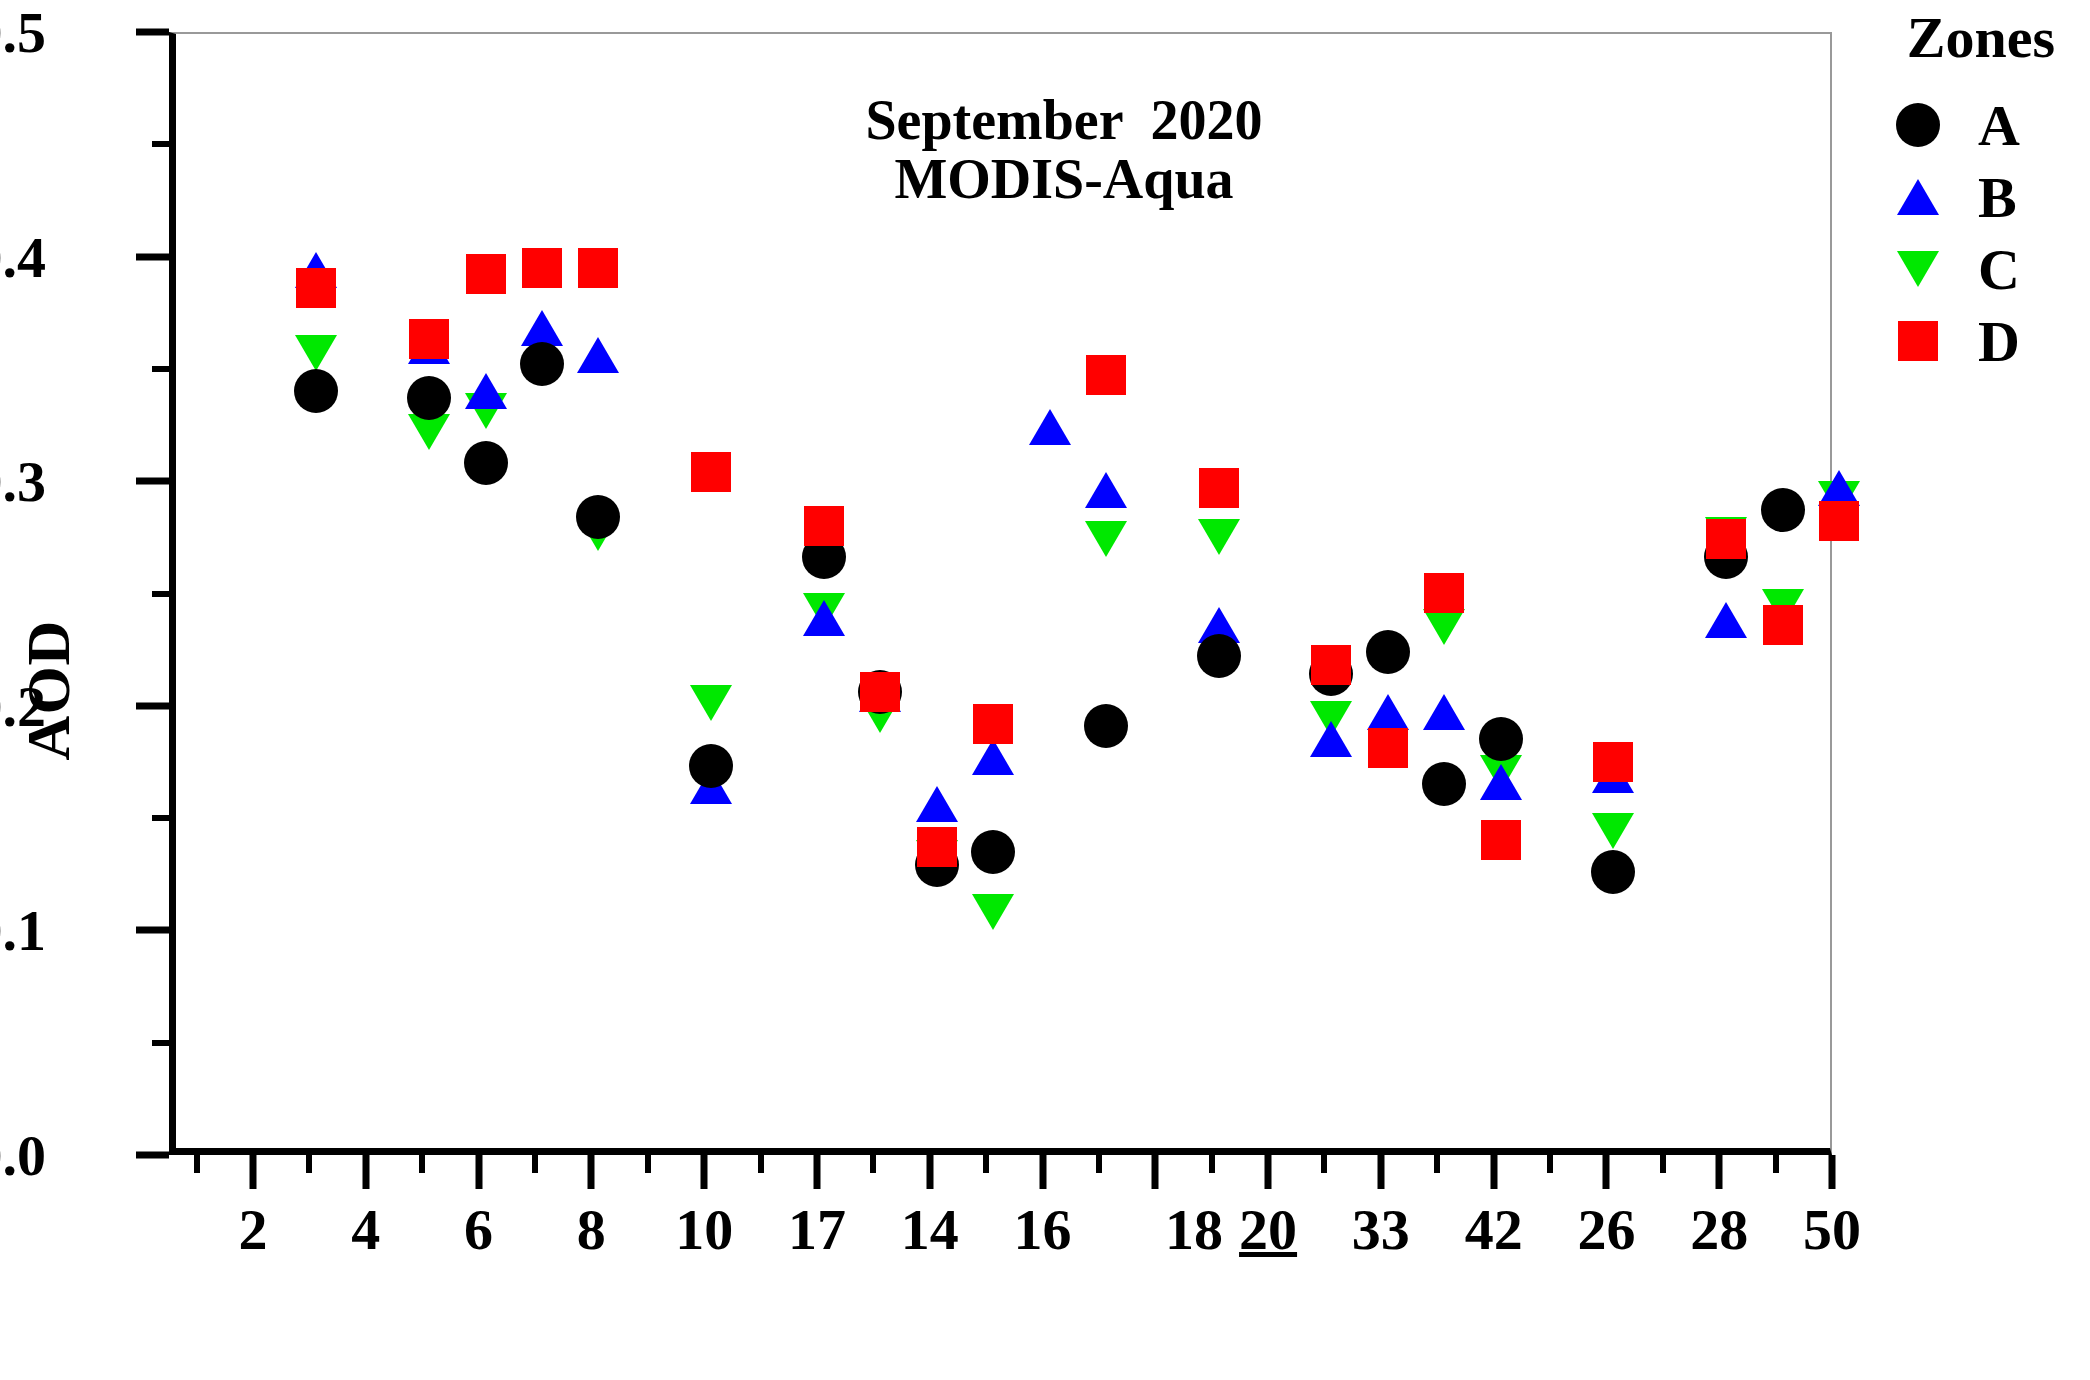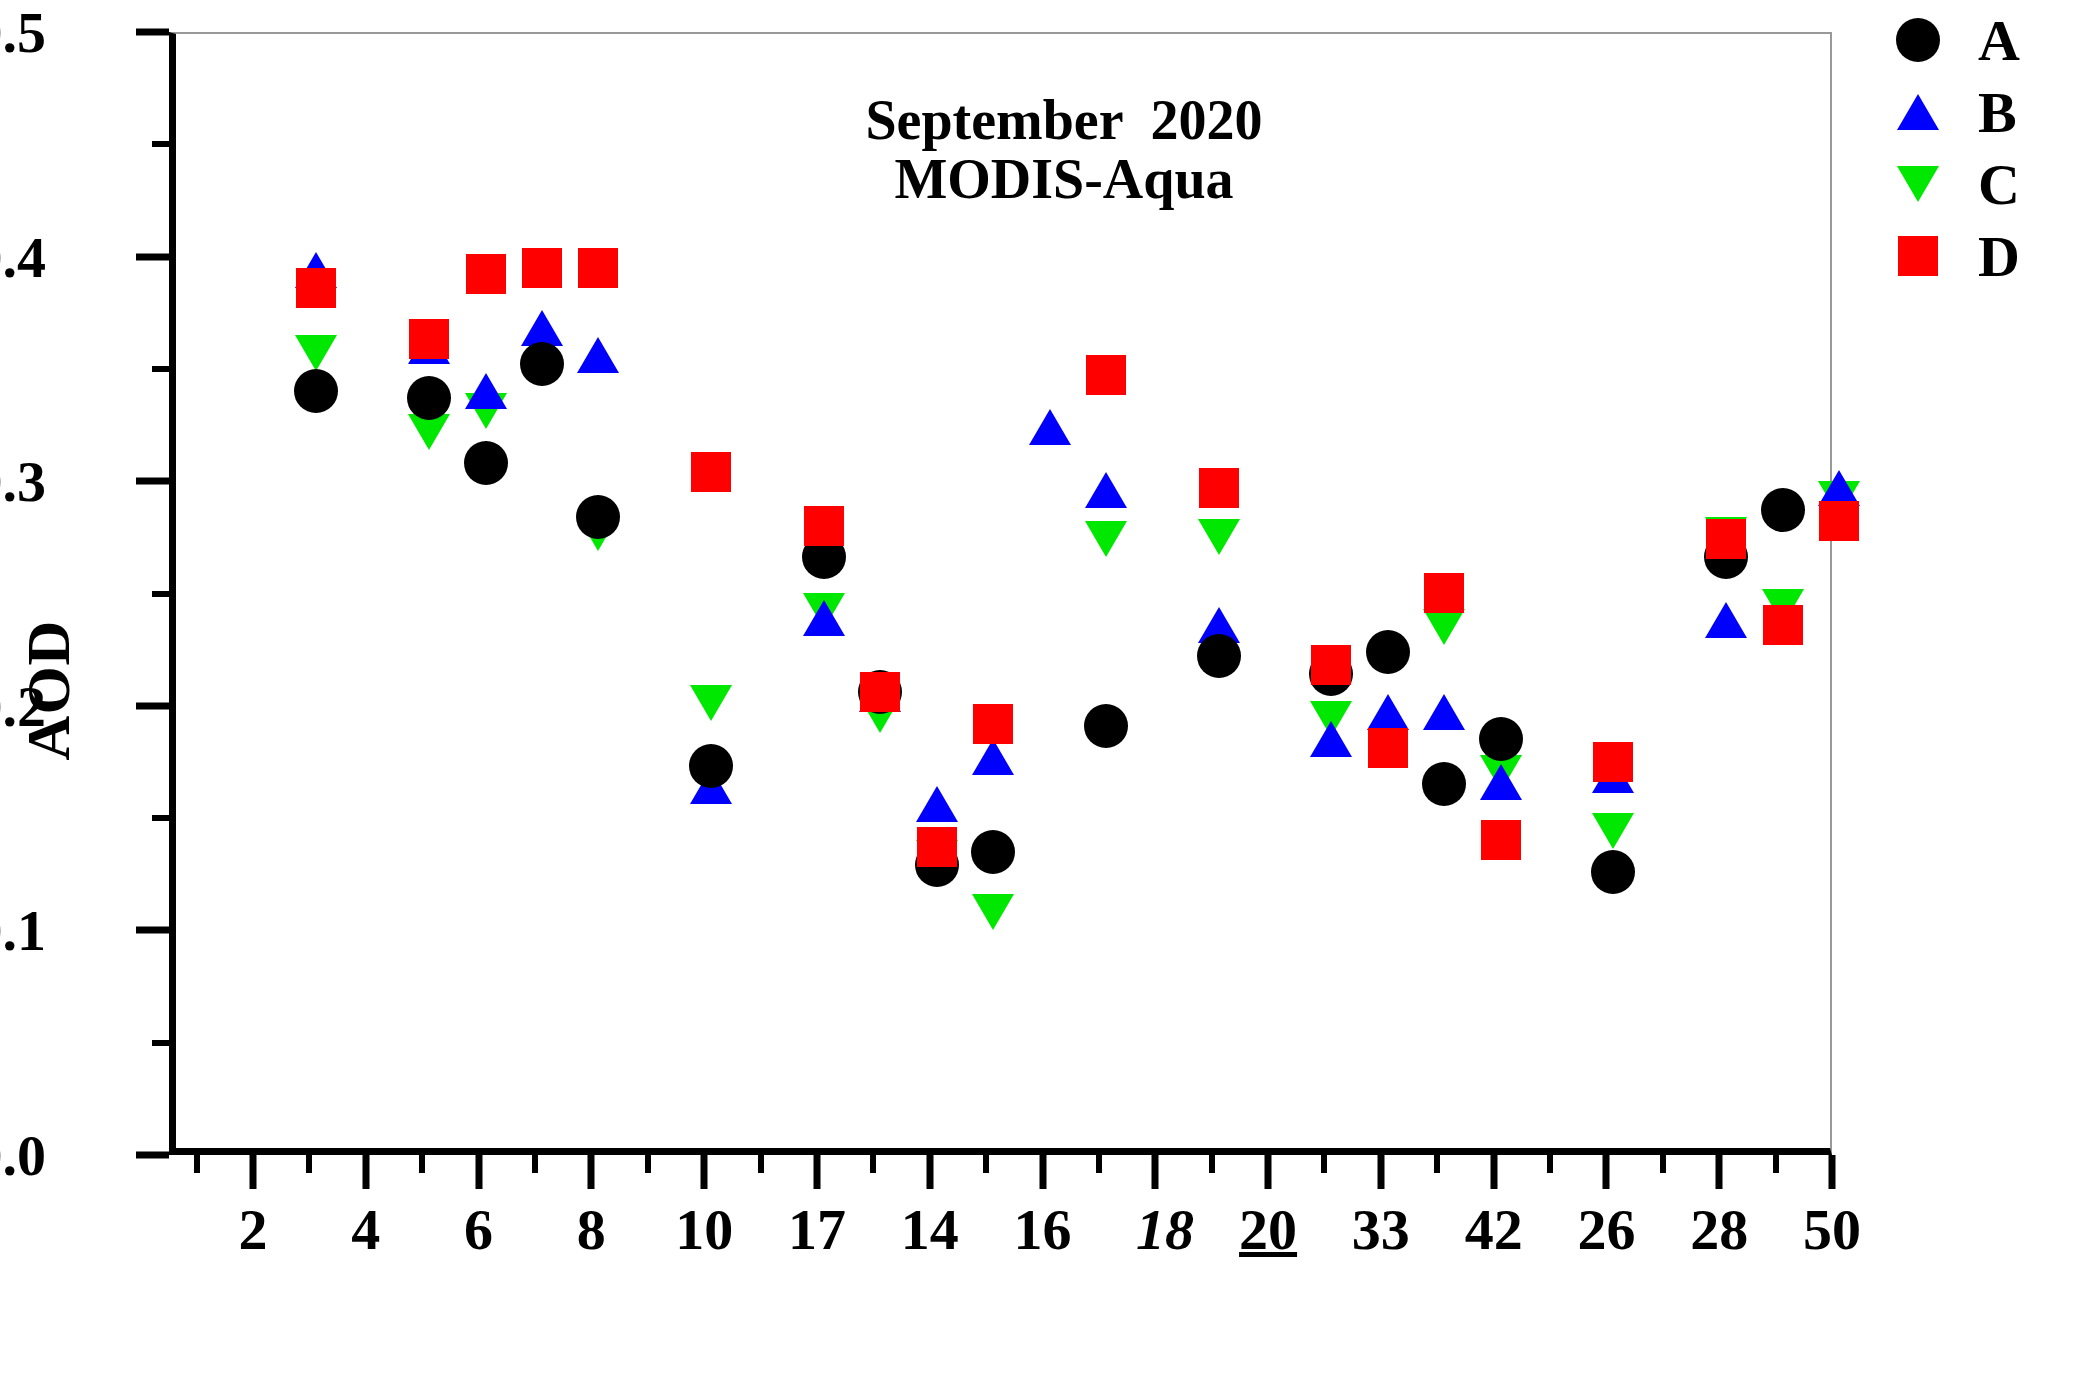--- a/index.html
+++ b/index.html
@@ -246,21 +246,21 @@
       <div class="xtick-major" style="left: 816.929px;"></div>
       <div class="xtick-label" style="left: 816.929px; margin-left: -80px; transform: none;">17</div>
       <div class="xtick-minor" style="left: 873.321px;"></div>
       <div class="xtick-major" style="left: 929.714px;"></div>
       <div class="xtick-label" style="left: 929.714px; margin-left: -80px; transform: none;">14</div>
       <div class="xtick-minor" style="left: 986.107px;"></div>
       <div class="xtick-major" style="left: 1042.5px;"></div>
       <div class="xtick-label" style="left: 1042.5px; margin-left: -80px; transform: none;">16</div>
       <div class="xtick-minor" style="left: 1098.89px;"></div>
       <div class="xtick-major" style="left: 1155.29px;"></div>
-      <div class="xtick-label" style="left: 1165px; margin-left: -80px; transform: none; font-style: italic;">18</div>
+      <div class="xtick-label" style="left: 1194px; margin-left: -80px; transform: none;">18</div>
       <div class="xtick-minor" style="left: 1211.68px;"></div>
       <div class="xtick-major" style="left: 1268.07px;"></div>
       <div class="xtick-label" style="left: 1268.07px; margin-left: -80px; transform: none; text-decoration: underline;">20</div>
       <div class="xtick-minor" style="left: 1324.46px;"></div>
       <div class="xtick-major" style="left: 1380.86px;"></div>
       <div class="xtick-label" style="left: 1380.86px; margin-left: -80px; transform: none;">33</div>
       <div class="xtick-minor" style="left: 1437.25px;"></div>
       <div class="xtick-major" style="left: 1493.64px;"></div>
       <div class="xtick-label" style="left: 1493.64px; margin-left: -80px; transform: none;">42</div>
       <div class="xtick-minor" style="left: 1550.04px;"></div>
@@ -353,20 +353,21 @@
         <div class="marker m-square" style="width: 40px; height: 40px; background: rgb(255, 0, 0); left: 1437.43px; top: 727.704px;"></div>
         <div class="marker m-square" style="width: 40px; height: 40px; background: rgb(255, 0, 0); left: 1550.21px; top: 505.35px;"></div>
         <div class="marker m-square" style="width: 40px; height: 40px; background: rgb(255, 0, 0); left: 1606.61px; top: 590.698px;"></div>
         <div class="marker m-square" style="width: 40px; height: 40px; background: rgb(255, 0, 0); left: 1663px; top: 487.382px;"></div>
       </div>
     <div class="plot-title" id="title-line1">September  2020</div>
     <div class="plot-title" id="title-line2">MODIS-Aqua</div>
   </div>
 
   <div id="legend">
+    <div id="legend-title">Zones</div>
     <div id="legend-rows">
         <div class="legend-row">
           <div class="legend-marker-cell">
             <div class="marker m-circle" style="width: 44px; height: 44px; background: rgb(0, 0, 0); position: relative; transform: none;"></div>
           </div>
           <div class="legend-label">A</div>
         </div>
         <div class="legend-row">
           <div class="legend-marker-cell">
             <div class="marker m-tri-up" style="border-bottom-color: rgb(0, 0, 255); position: relative; transform: none;"></div>

